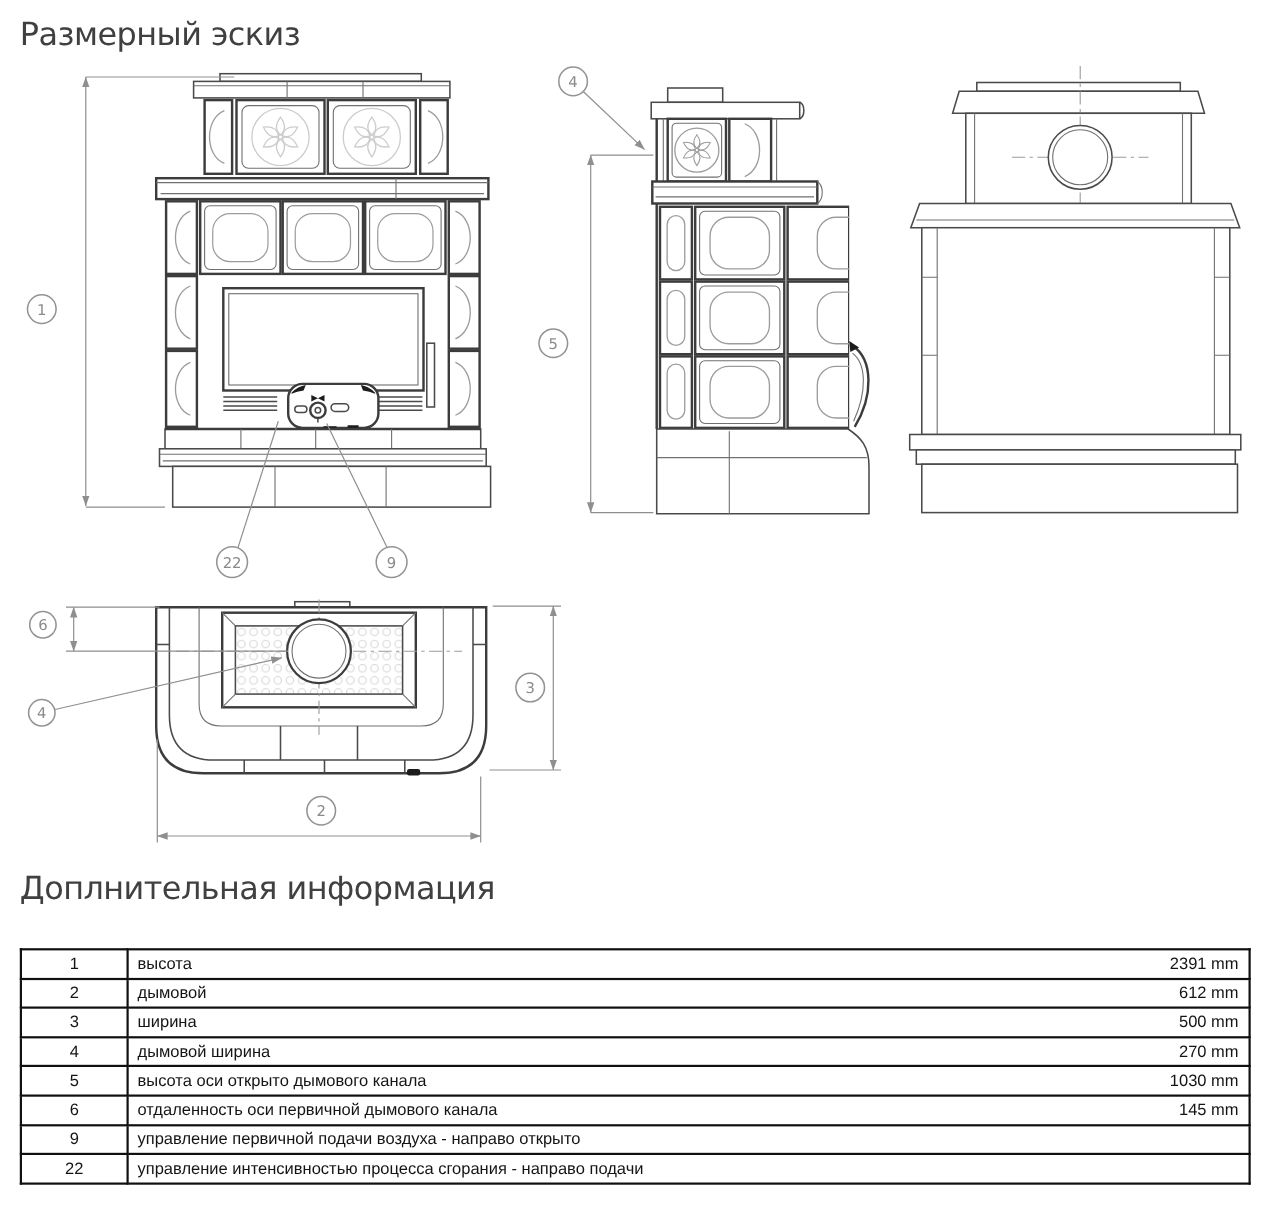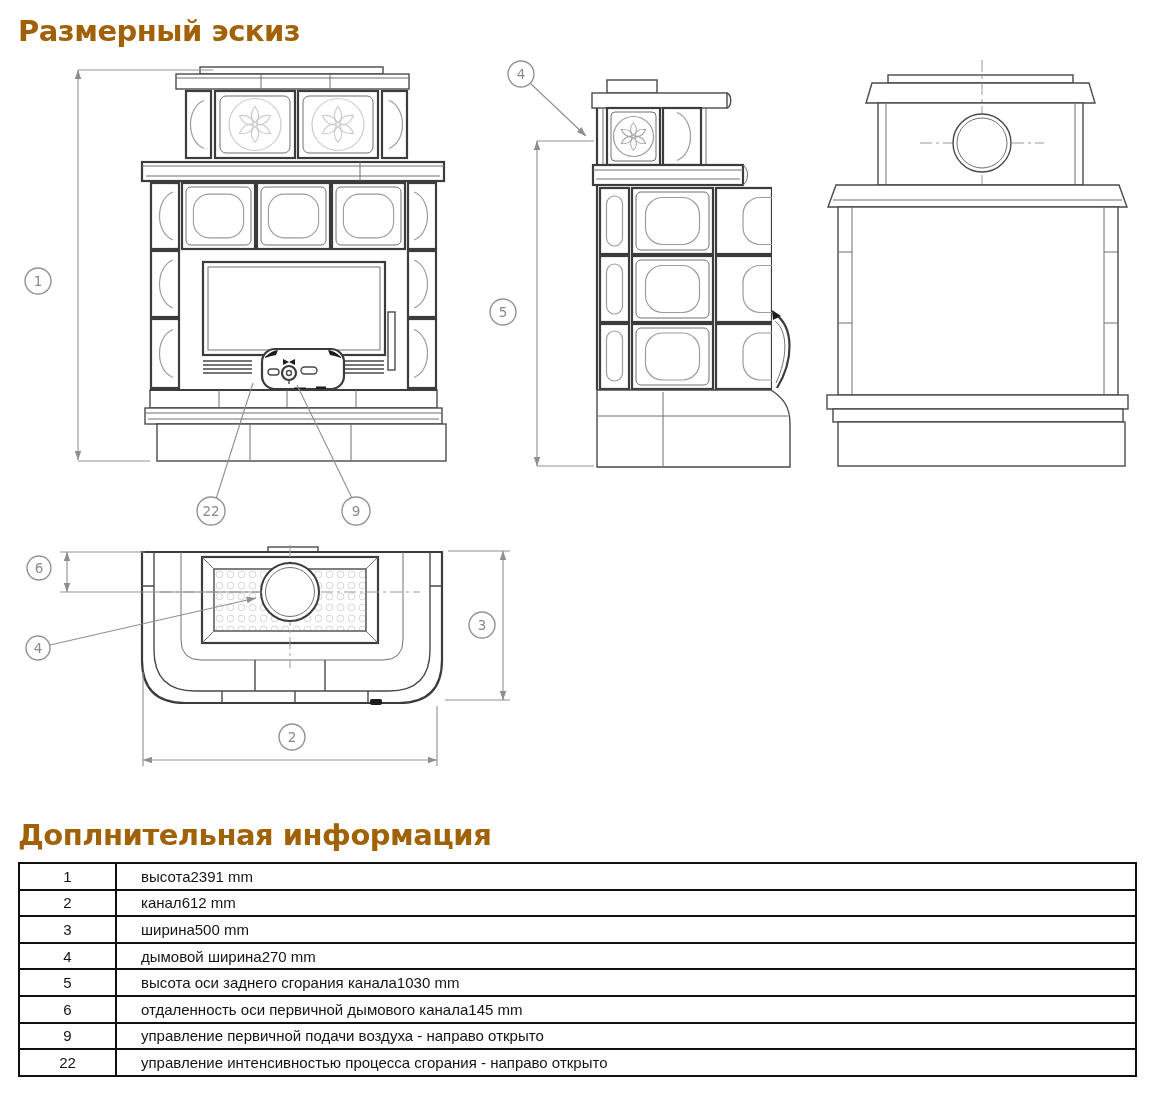--- a/index.html
+++ b/index.html
@@ -1,29 +1,29 @@
 <!DOCTYPE html>
 <html><head>
 <meta charset="utf-8">
 <style>
   html,body{margin:0;padding:0;background:#fff}
   body{width:1155px;height:1111px;position:relative;overflow:hidden;
        font-family:"Liberation Sans",sans-serif;color:#111}
-  h1,h2{position:absolute;margin:0;font-weight:700;color:#a16207;
+  h1,h2{position:absolute;margin:0;font-weight:400;color:#404040;
         font-size:29px;letter-spacing:-0.5px;font-family:"DejaVu Sans",sans-serif}
   h1{left:18px;top:14px}
-  h2{left:18px;top:818px}
+  h2{left:18px;top:790px}
   #drawing{position:absolute;left:0;top:0}
   table#info{position:absolute;left:18px;top:862px;width:1119px;
         border-collapse:collapse;table-layout:fixed}
   #info td{border:2px solid #101010;height:24.6px;font-size:15px;color:#141414;
         padding:0;vertical-align:middle}
   #info td.c-num{width:95px;text-align:center}
-  .desc-wrap{display:flex;align-items:center;
-        padding:0 9px 0 24px}
+  .desc-wrap{display:flex;justify-content:space-between;align-items:center;
+        padding:0 9px 0 8px}
   .val{white-space:nowrap}
   
   .s2{fill:none;stroke:#3c3c3c;stroke-width:2.2}
   .s2f{fill:#fff;stroke:#3c3c3c;stroke-width:2}
   .s1{fill:none;stroke:#4a4a4a;stroke-width:1.4}
   .s0{fill:none;stroke:#707070;stroke-width:1}
   .fw{fill:#fff}
   .mM{fill:none;stroke:#9c9c9c;stroke-width:1.2}
   .mL{fill:none;stroke:#cdcdcd;stroke-width:1.2}
   .dim{fill:none;stroke:#8f8f8f;stroke-width:1.1}
@@ -296,21 +296,21 @@
           <div class="desc-wrap">
             <span class="lbl">высота</span>
             <span class="val">2391 mm</span>
           </div>
         </td>
       </tr>
       <tr>
         <td class="c-num">2</td>
         <td>
           <div class="desc-wrap">
-            <span class="lbl">канал</span>
+            <span class="lbl">дымовой</span>
             <span class="val">612 mm</span>
           </div>
         </td>
       </tr>
       <tr>
         <td class="c-num">3</td>
         <td>
           <div class="desc-wrap">
             <span class="lbl">ширина</span>
             <span class="val">500 mm</span>
@@ -323,21 +323,21 @@
           <div class="desc-wrap">
             <span class="lbl">дымовой ширина</span>
             <span class="val">270 mm</span>
           </div>
         </td>
       </tr>
       <tr>
         <td class="c-num">5</td>
         <td>
           <div class="desc-wrap">
-            <span class="lbl">высота оси заднего сгорания канала</span>
+            <span class="lbl">высота оси открыто дымового канала</span>
             <span class="val">1030 mm</span>
           </div>
         </td>
       </tr>
       <tr>
         <td class="c-num">6</td>
         <td>
           <div class="desc-wrap">
             <span class="lbl">отдаленность оси первичной дымового канала</span>
             <span class="val">145 mm</span>
@@ -350,19 +350,19 @@
           <div class="desc-wrap">
             <span class="lbl">управление первичной подачи воздуха - направо открыто</span>
             <span class="val"></span>
           </div>
         </td>
       </tr>
       <tr>
         <td class="c-num">22</td>
         <td>
           <div class="desc-wrap">
-            <span class="lbl">управление интенсивностью процесса сгорания - направо открыто</span>
+            <span class="lbl">управление интенсивностью процесса сгорания - направо подачи</span>
             <span class="val"></span>
           </div>
         </td>
       </tr>
     </tbody>
 </table>
 
 </body></html>

